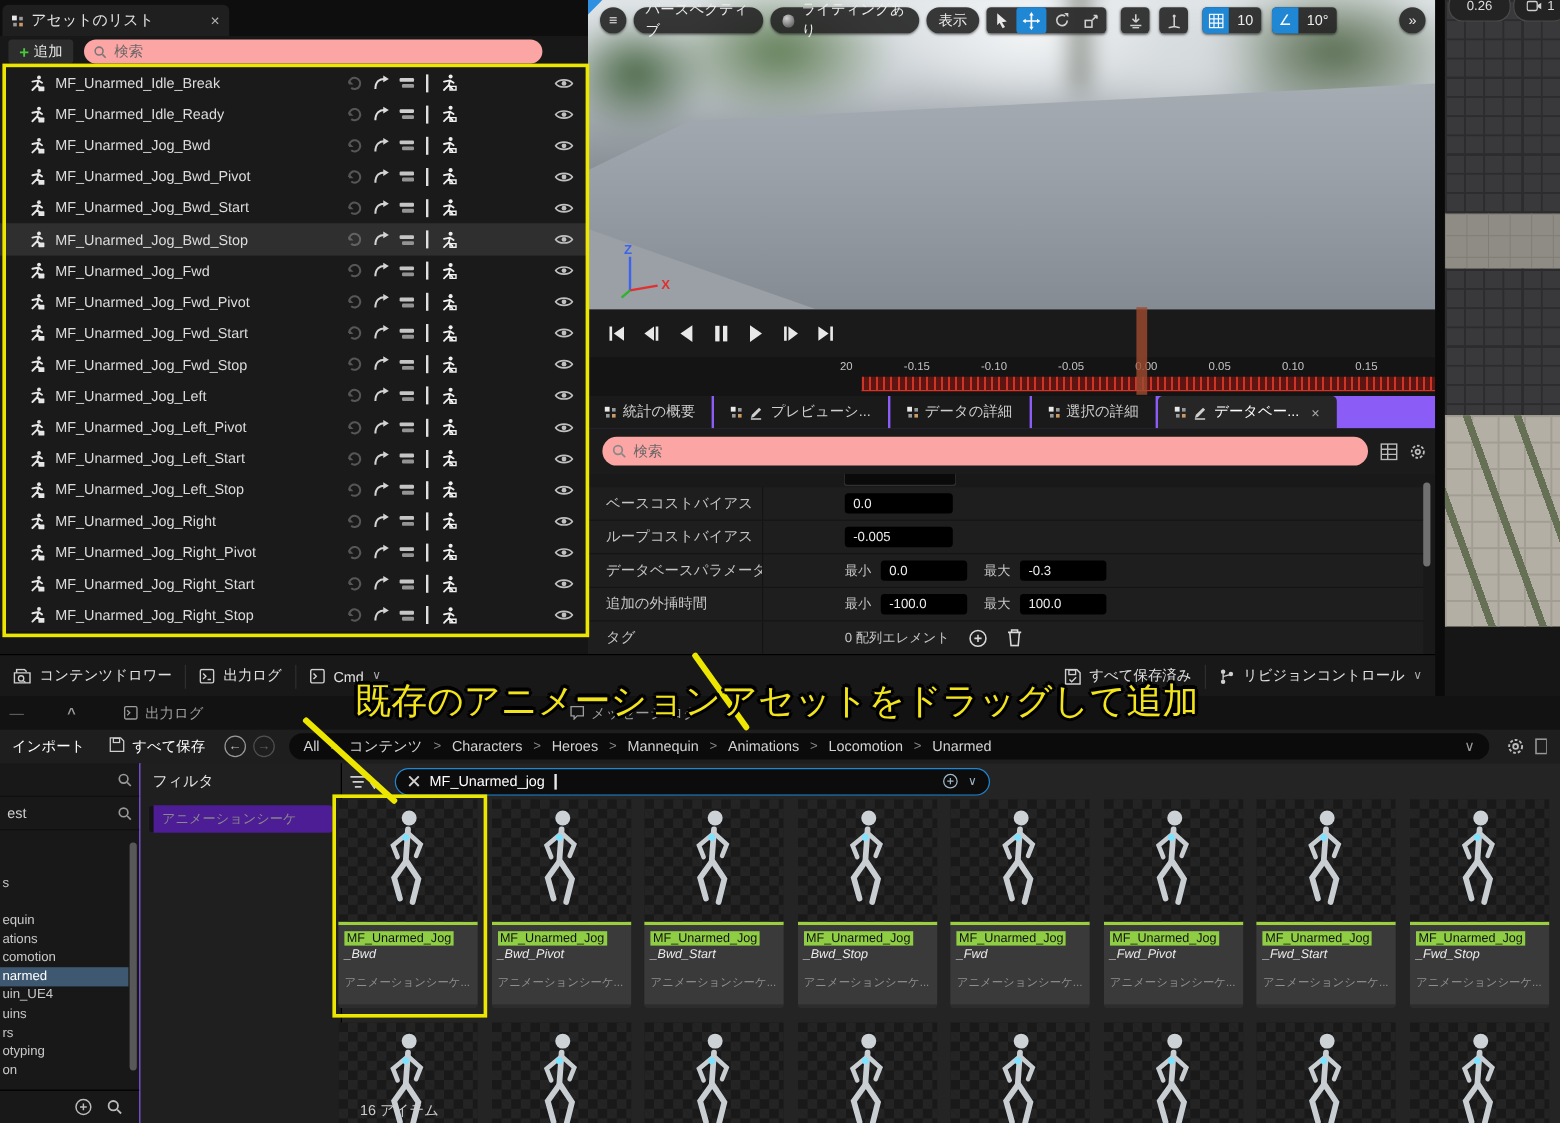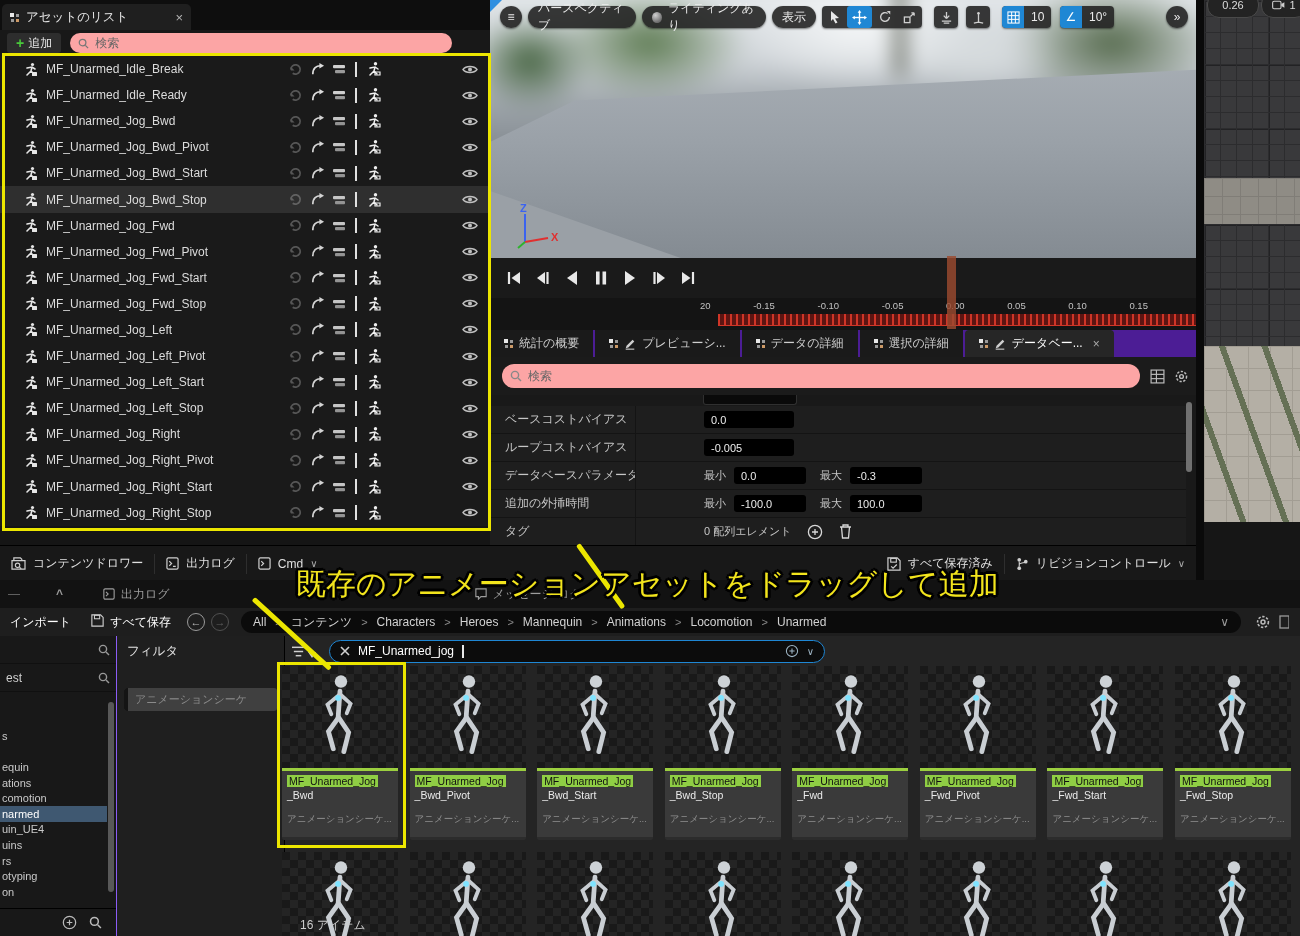--- a/index.html
+++ b/index.html
@@ -64,21 +64,21 @@
   #axis-gizmo{left:508px;top:200px;width:60px;height:55px;z-index:5;}
   
   #transport{left:490px;top:258px;width:706px;height:40px;background:#1a1a1a;display:flex;align-items:center;gap:13px;padding-left:16px;box-sizing:border-box;}
   #timeline{left:490px;top:298px;width:706px;height:32px;background:#141414;}
   #tick-row{position:absolute;left:210px;top:2px;width:448px;display:flex;justify-content:space-between;color:#c2c2c2;font-size:9.5px;}
   #ruler{position:absolute;left:228px;top:16px;width:478px;height:11px;background:#5d1512;
      background-image:repeating-linear-gradient(90deg,#cf3527 0 1.6px,rgba(0,0,0,0) 1.6px 6px);border-bottom:1.5px solid #d03527;}
   #playhead{left:947px;top:256px;width:9px;height:73px;background:rgba(155,75,48,.82);z-index:5;}
   
   #details{left:490px;top:330px;width:706px;height:215px;background:#191919;}
-  #dtabs{left:490px;top:330px;width:706px;height:27px;background:#4c1d95;display:flex;align-items:flex-end;}
+  #dtabs{left:490px;top:330px;width:706px;height:27px;background:#8b5cf6;display:flex;align-items:flex-end;}
   .dtab{height:27px;display:flex;align-items:center;gap:6px;padding:0 14px;color:#cfcfcf;font-size:12px;background:#1a1a1a;margin-right:2px;white-space:nowrap;}
   .dtab.active{background:#262626;color:#fff;border-radius:4px 4px 0 0;}
   .tico{display:none;}
   .tico.show{display:block;}
   .dtab .cx{display:none;color:#aaa;margin-left:4px;}
   .dtab.active .cx{display:inline;}
   #dsearch-row{left:490px;top:357px;width:706px;height:38px;background:#1b1b1b;display:flex;align-items:center;}
   #dsearch{margin-left:12px;width:638px;height:24px;border-radius:12px;}
   #dsliver{left:703px;top:395px;width:92px;height:9px;background:#0a0a0a;border:1px solid #303030;border-top:none;border-radius:0 0 3px 3px;}
   #prop-rows{left:490px;top:406px;width:696px;}
@@ -133,38 +133,38 @@
   .c1row{height:28px;display:flex;align-items:center;border-bottom:1px solid #101010;padding:0 6px;box-sizing:border-box;color:#cfcfcf;}
   .c1row .mag{margin-left:auto;}
   #tree{position:absolute;left:0;top:92px;width:107px;}
   .trow{height:15.6px;display:flex;align-items:center;font-size:11px;color:#c9c9c9;padding-left:2px;white-space:nowrap;}
   .trow.selected{background:#3f5871;color:#fff;}
   #tree-scroll{position:absolute;left:108px;top:62px;width:6px;height:240px;}
   #tree-scroll .thumb{position:absolute;left:0;top:4px;width:6px;height:190px;background:#585858;border-radius:3px;}
   #c1bottom{position:absolute;left:0;top:272px;width:116px;height:28px;border-top:1px solid #000;display:flex;align-items:center;justify-content:flex-end;gap:12px;padding-right:14px;box-sizing:border-box;}
   #col2{position:absolute;left:117px;top:0;width:167px;height:300px;background:#1f1f1f;border-right:1px solid #000;}
   #filter-hdr{padding:7px 10px;color:#e2e2e2;font-size:12.5px;}
-  #filter-chip{margin:21px 7px;height:23px;background:#404040;border-radius:3px;display:flex;align-items:center;overflow:hidden;}
+  #filter-chip{margin:4px 7px;height:23px;background:#4c1d95;border-radius:3px;display:flex;align-items:center;overflow:hidden;}
   #filter-chip .bar{width:4px;height:100%;background:#141414;margin-right:7px;}
   #filter-chip .txt{color:#8a8a8a;font-size:11px;white-space:nowrap;}
   #main-hdr{position:absolute;left:285px;top:0;width:1015px;height:30px;display:flex;align-items:center;}
   #filter-ico{display:flex;align-items:flex-end;gap:2px;margin-left:6px;color:#cfcfcf;}
   #cb-search{margin-left:13px;width:496px;height:23px;background:#0c0c0c;border:1.5px solid #1f87d4;border-radius:12px;display:flex;align-items:center;box-sizing:border-box;padding:0 10px;gap:8px;}
   #cb-search .val{color:#fff;}
   .caret{width:1.5px;height:13px;background:#e8e8e8;}
   #cb-search .endicons{margin-left:auto;display:flex;align-items:center;gap:8px;color:#9fb6c6;}
   .card{position:absolute;top:30px;left:calc(282px + var(--i)*127.57px);width:116px;height:174px;background:#2c2c2c;border-radius:2px;}
   .thumb-cb{position:relative;width:116px;height:102px;background:#191919;overflow:hidden;
     background-image:linear-gradient(45deg,#242424 25%,transparent 25%,transparent 75%,#242424 75%),linear-gradient(45deg,#242424 25%,transparent 25%,transparent 75%,#242424 75%);
     background-size:16px 16px;background-position:0 0,8px 8px;}
   .thumb-cb svg{position:absolute;left:50%;top:6px;transform:translateX(-50%);}
   .gbar{width:116px;height:3px;background:#9bcf3f;}
   .clabel{padding:3px 5px 0 5px;height:66px;box-sizing:border-box;background:#3a3a3a;}
   .clabel .l1{display:inline-block;background:#8fce44;color:#111;font-size:10.5px;padding:0 2px;max-width:106px;white-space:nowrap;}
-  .clabel .l2{color:#eaeaea;font-size:10.5px;margin-top:1px;white-space:nowrap;}
+  .clabel .l2{color:#eaeaea;font-size:10.5px;margin-top:1px;white-space:nowrap;font-style:italic;}
   .clabel .typ{color:#8f8f8f;font-size:9.5px;margin-top:12px;white-space:nowrap;overflow:hidden;}
   .stub{position:absolute;top:216px;left:calc(282px + var(--i)*127.57px);width:116px;height:102px;}
   #card-outline{position:absolute;left:277px;top:26px;width:123px;height:180px;border:3px solid #ece600;z-index:40;pointer-events:none;}
   #item-count{position:absolute;left:300px;top:281px;color:#cdcdcd;}
   
   #anno-text{left:296px;top:564px;z-index:50;font-size:30px;font-weight:normal;color:#f2e41c;white-space:nowrap;letter-spacing:0;
     text-shadow:-2px -2px 0 #000,2px -2px 0 #000,-2px 2px 0 #000,2px 2px 0 #000,0 -3px 0 #000,0 3px 0 #000,-3px 0 0 #000,3px 0 0 #000;}
   .anno-line{position:absolute;height:5px;background:#ece600;transform-origin:0 0;z-index:45;border-radius:2px;}
   #anno-line-a{left:580px;top:543px;width:78px;transform:rotate(54.5deg);}
   #anno-line-b{left:255px;top:597px;width:104px;transform:rotate(42.3deg);}

